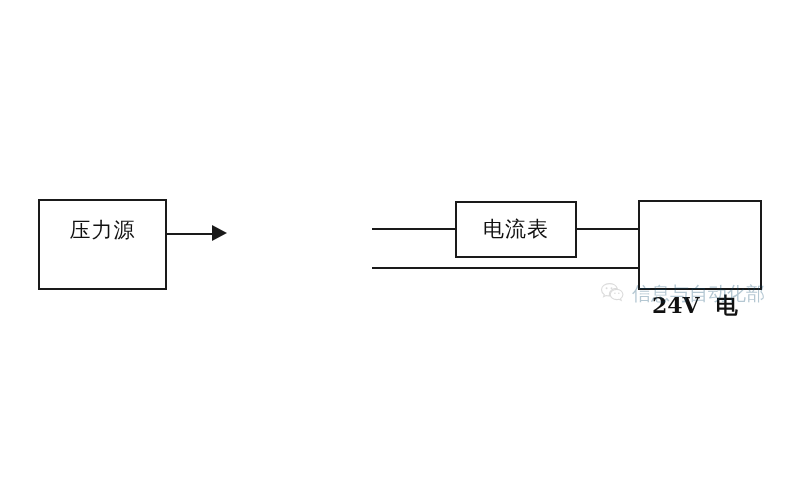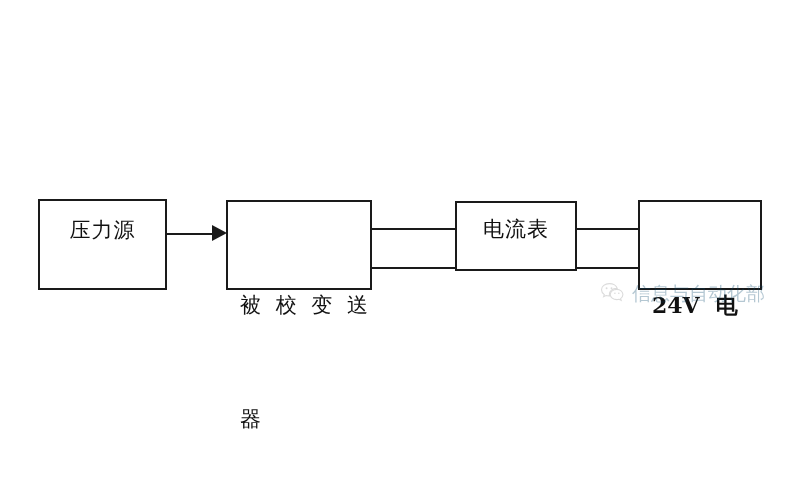--- a/index.html
+++ b/index.html
@@ -56,21 +56,21 @@
   #box-transmitter .block-text {
     left: 12px; top: 8px;
     text-align: left;
   }
   #box-transmitter .line-1 { letter-spacing: 4px; display: block; }
   #box-transmitter .line-2 { letter-spacing: 1px; display: block; }
 
   
   #box-ammeter {
     left: 455px; top: 201px;
-    width: 122px; height: 70px;
+    width: 122px; height: 57px;
   }
   #box-ammeter .block-text {
     left: 0; right: 0; top: 7px;
     text-align: center;
     letter-spacing: 1px;
   }
 
   
   #box-power-supply {
     left: 638px; top: 200px;
@@ -157,26 +157,20 @@
 
   <div class="wire-h" id="wire-return-loop"></div>
 
   <div class="wire-h" id="wire-source-to-transmitter"></div>
   <div id="arrowhead-source-to-transmitter"></div>
 
   <div class="block" id="box-pressure-source">
     <div class="block-text">压力源</div>
   </div>
 
-  <div class="block" id="box-transmitter">
-    <div class="block-text">
-      <span class="line-1">被 校 变 送</span>
-      <span class="line-2">器</span>
-    </div>
-  </div>
 
   <div class="block" id="box-ammeter">
     <div class="block-text">电流表</div>
   </div>
 
   <div class="block" id="box-power-supply">
     <div class="block-text">
       <span class="line-1"><span>24V</span><span class="volt-gap"></span><span>电</span></span>
     </div>
   </div>

